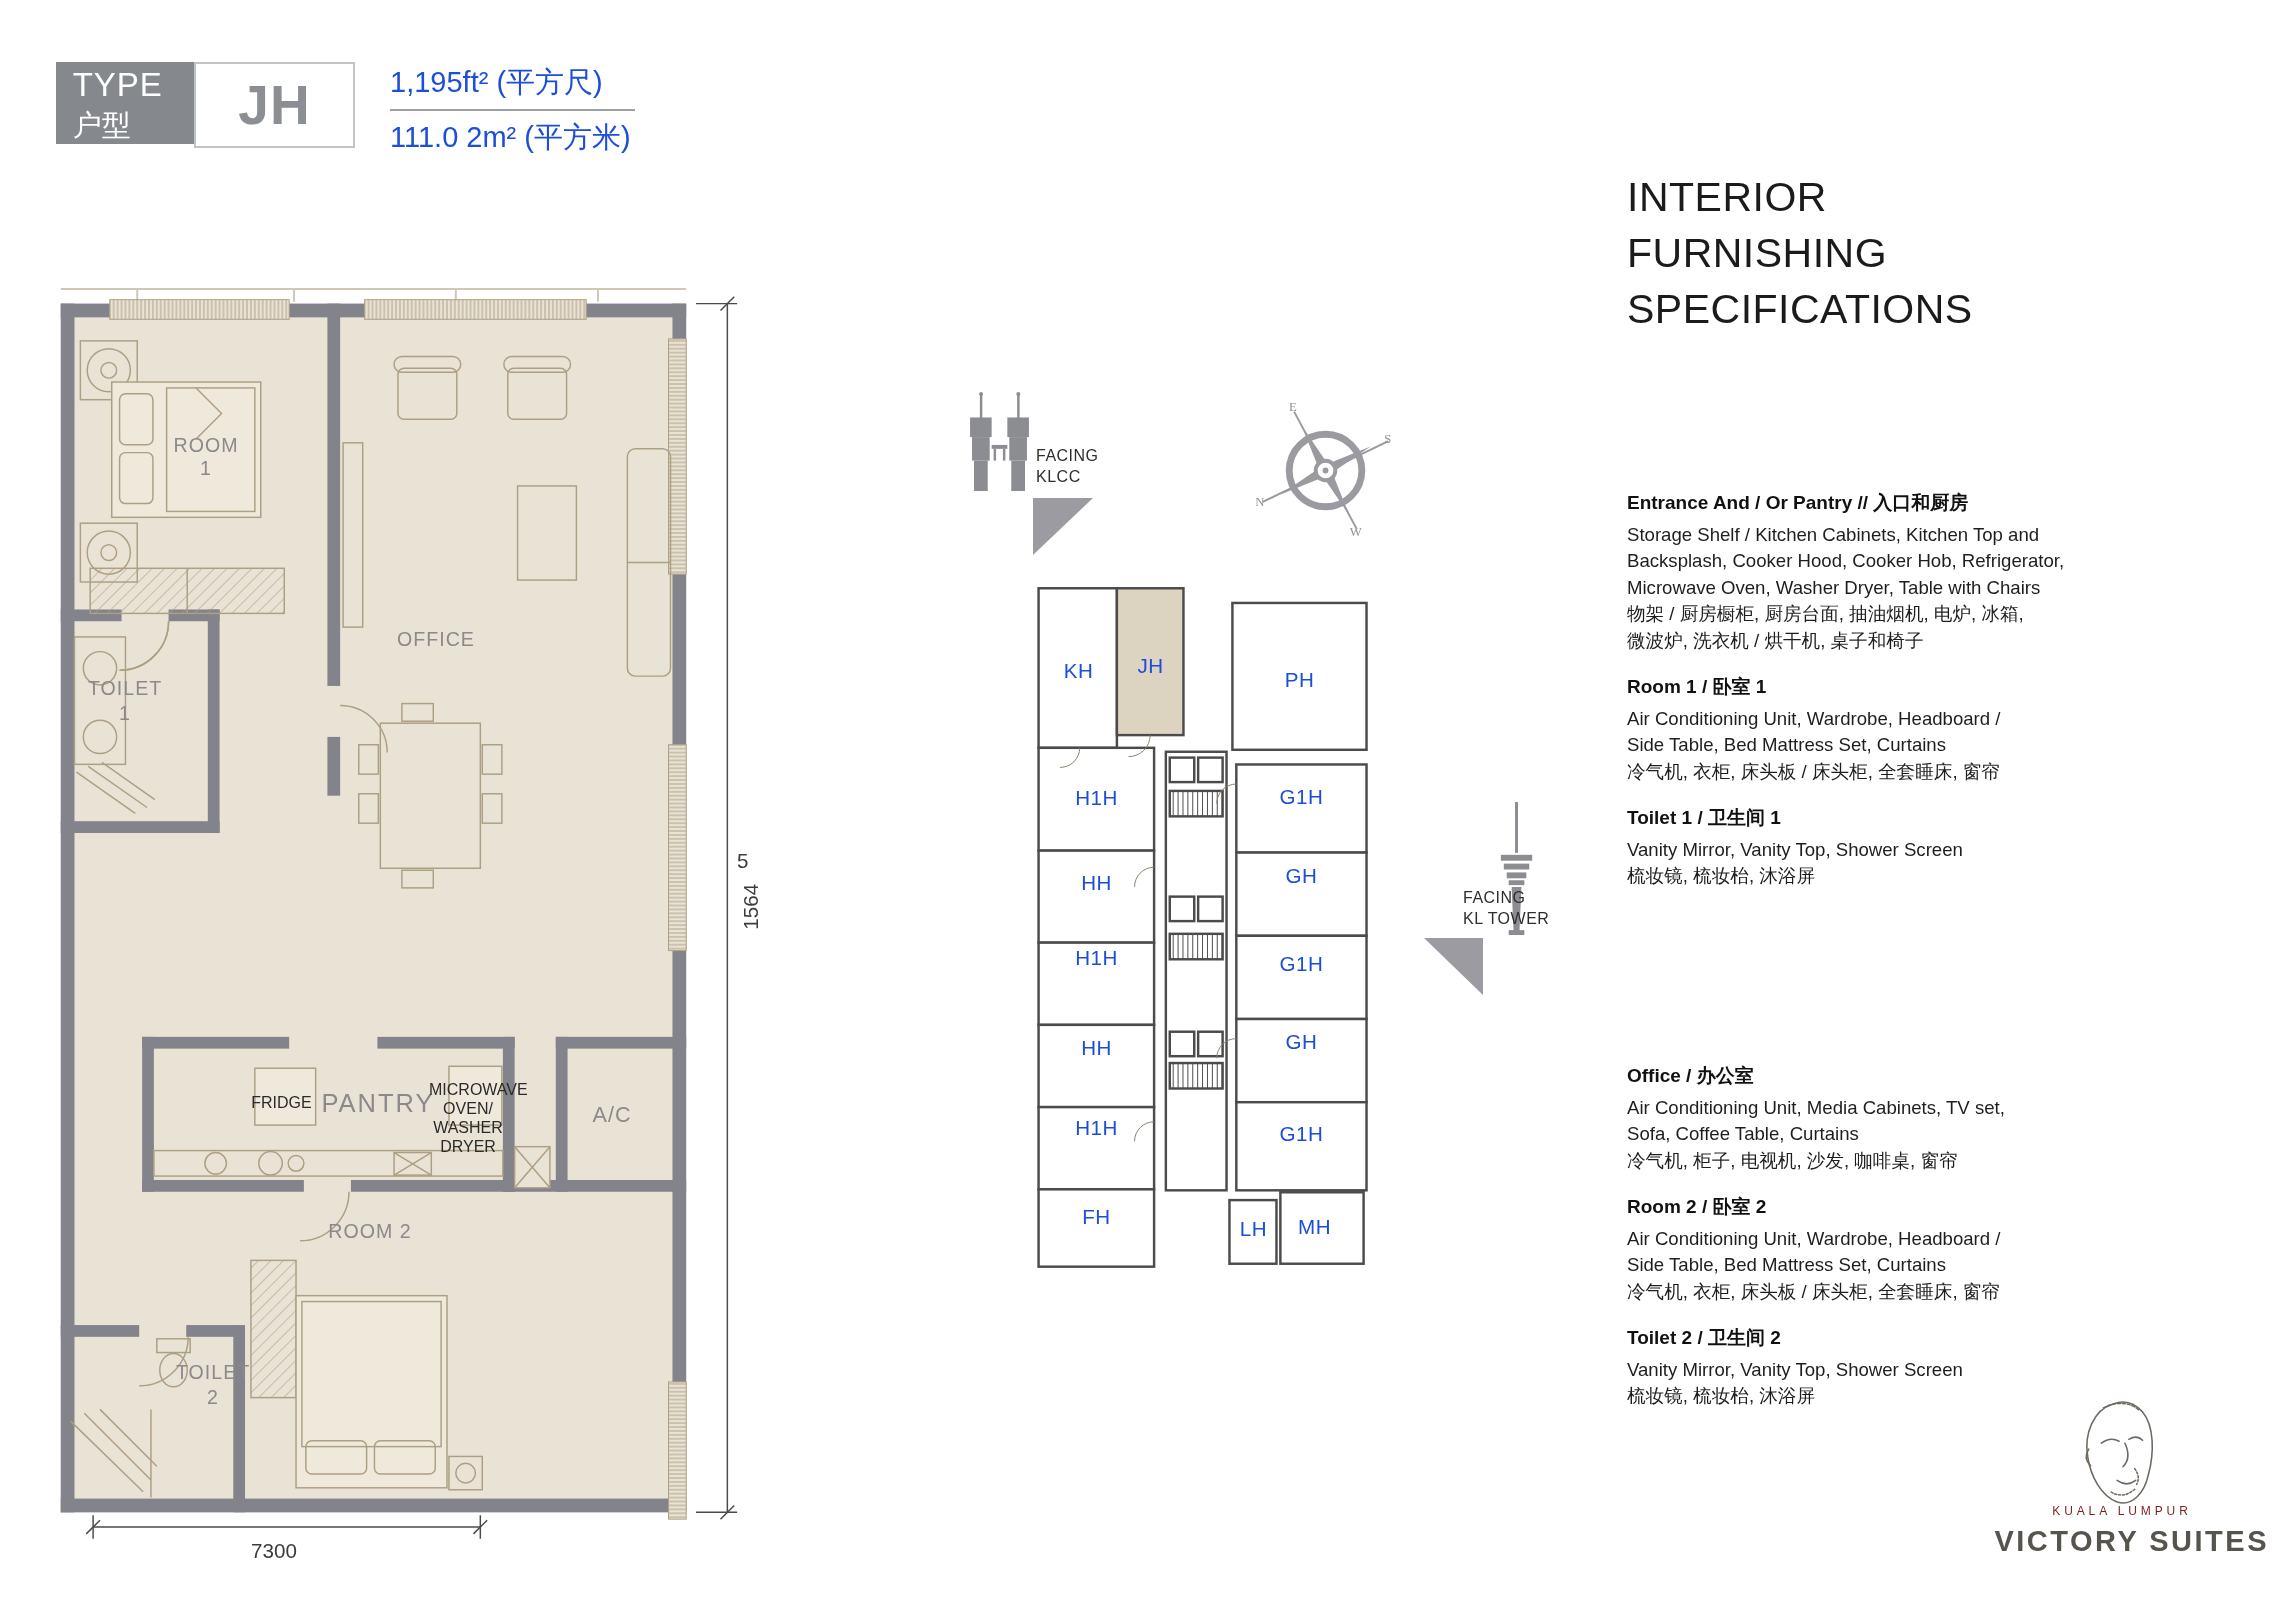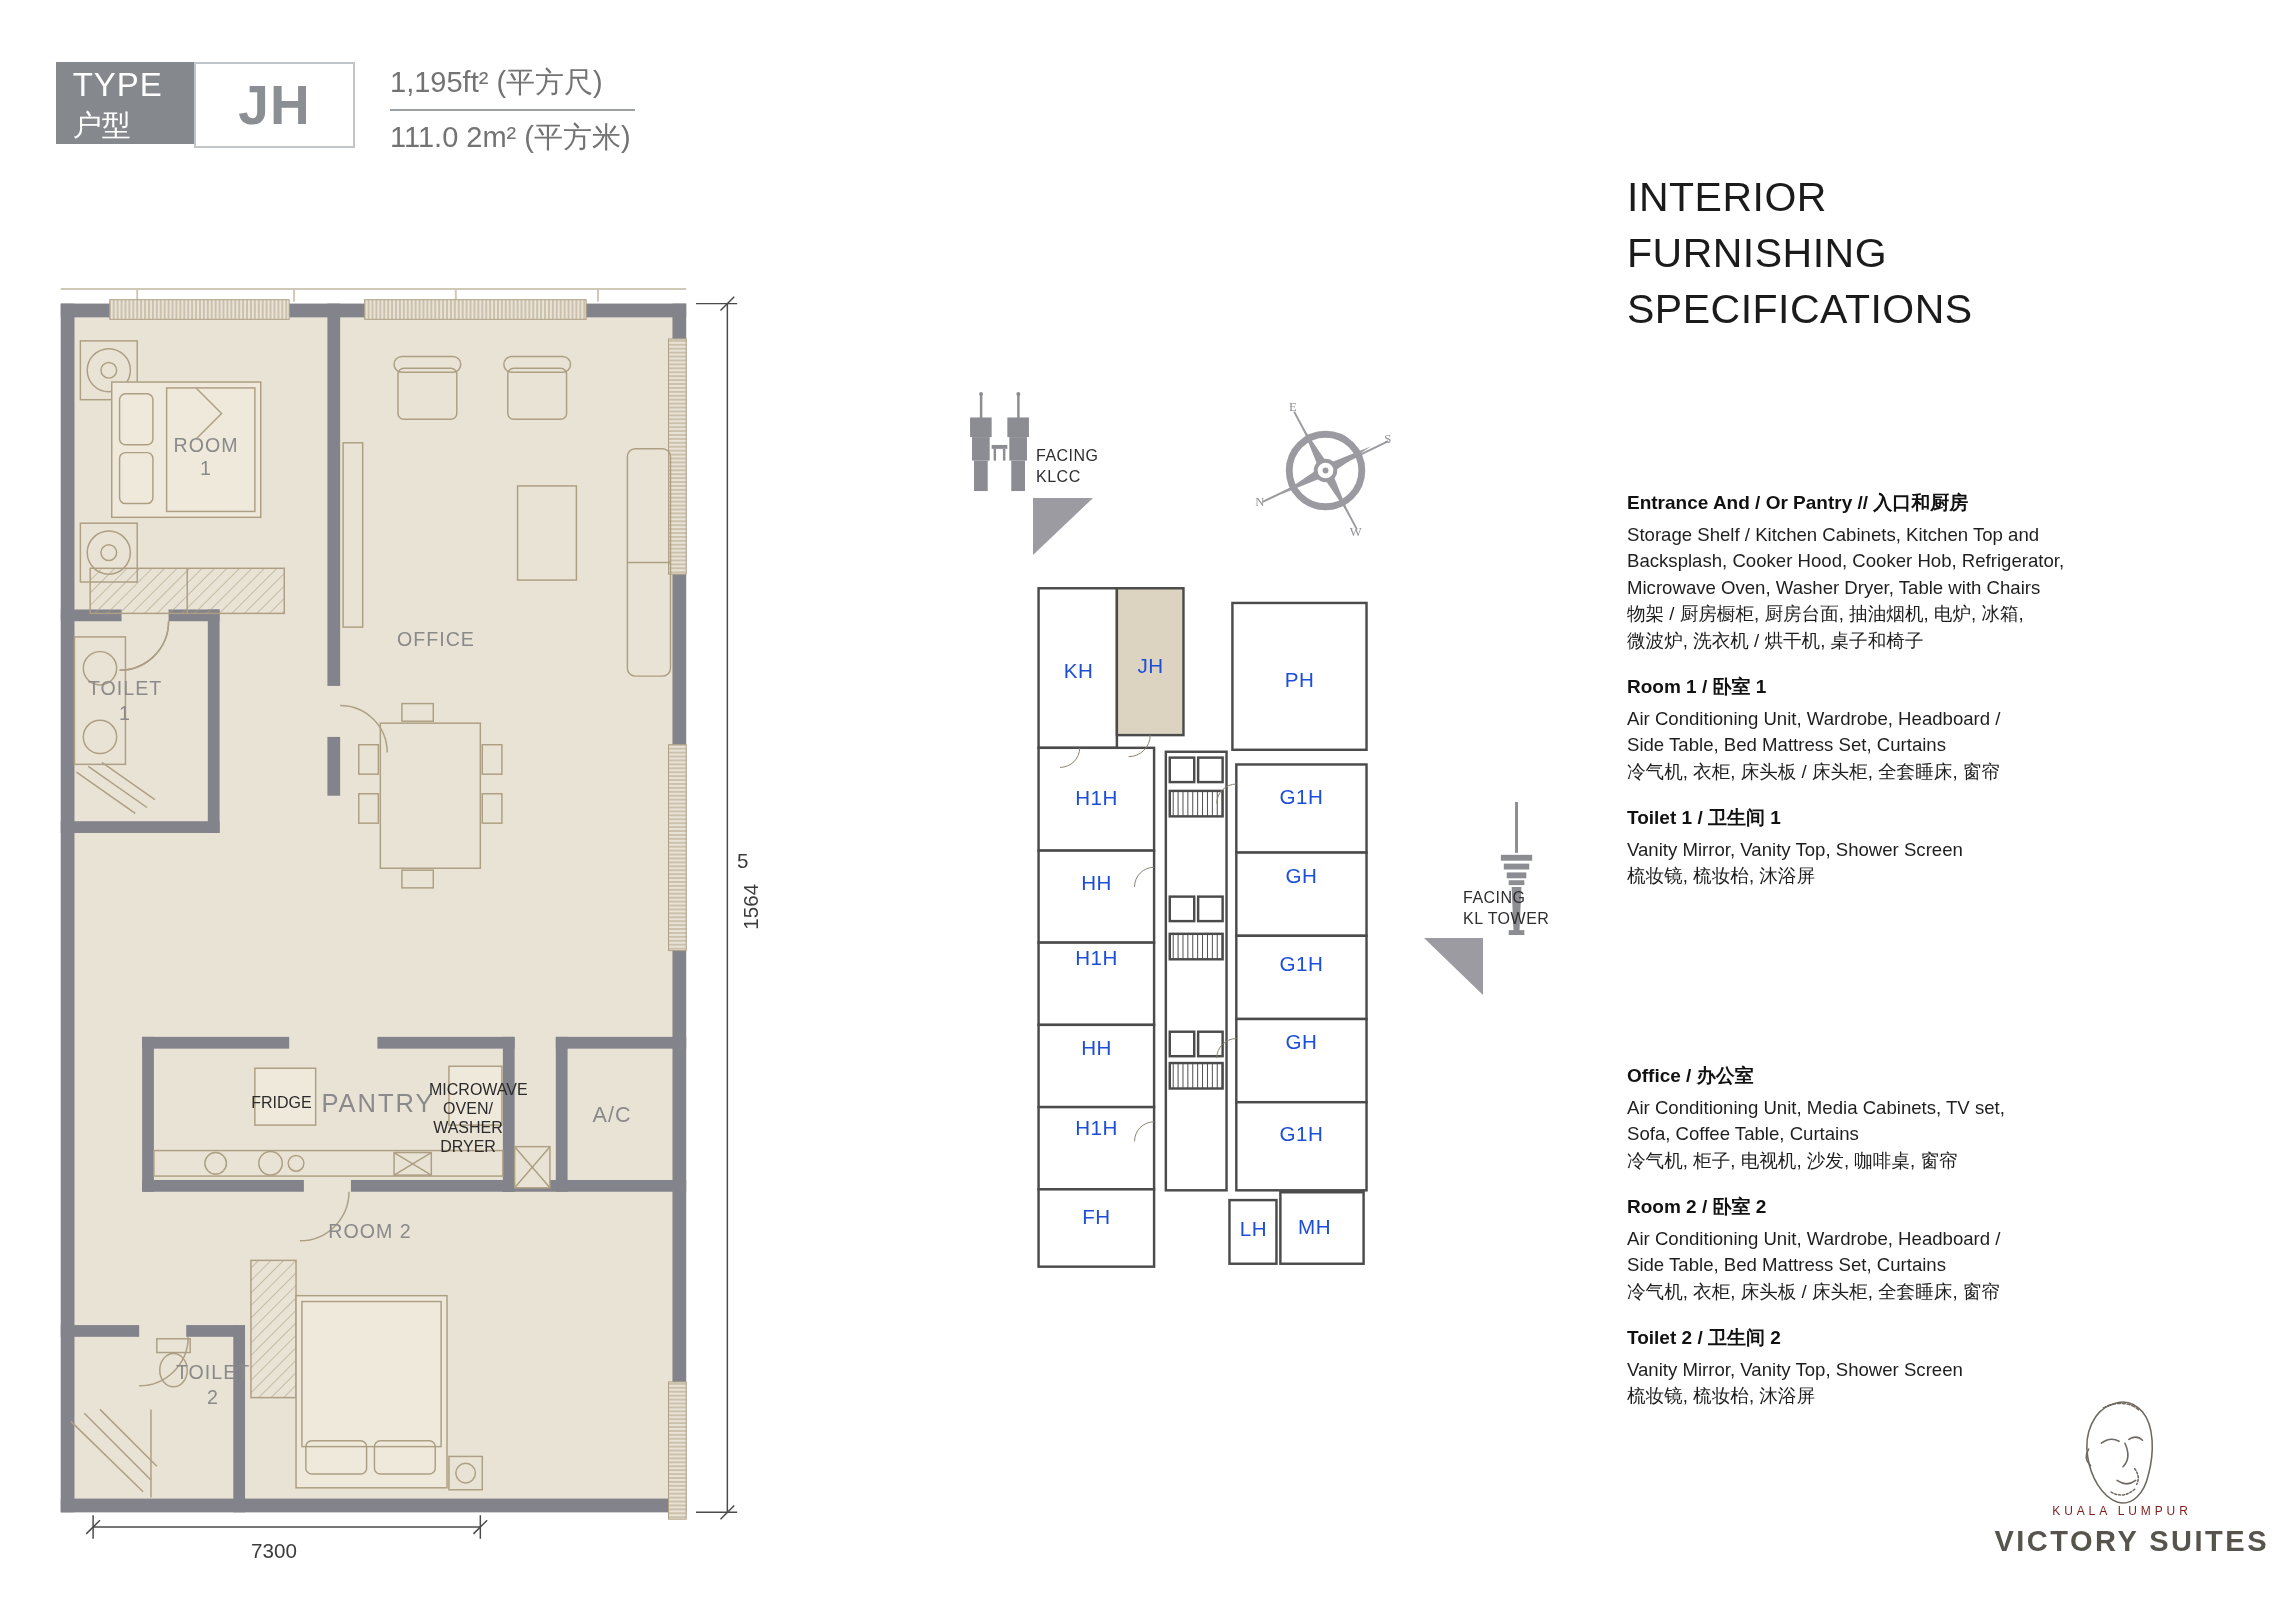--- a/index.html
+++ b/index.html
@@ -9,21 +9,21 @@
 
   
   .type-box{left:56px;top:62px;width:138px;height:82px;background:#85898d;color:#fff;}
   .type-en{position:absolute;left:16.7px;top:3.9px;font-size:33px;letter-spacing:1px;font-weight:400;}
   .type-zh{position:absolute;left:16.7px;top:44px;font-size:29px;}
   .unit-box{left:194px;top:62px;width:157px;height:82px;background:#fff;border:2px solid #c2c5c7;
             display:flex;align-items:center;justify-content:center;}
   .unit-code{font-size:55px;font-weight:bold;color:#8b8f93;letter-spacing:1px;}
 
   
-  .area{left:390px;top:63px;width:255px;color:#737373;}
+  .area{left:390px;top:63px;width:255px;color:#1d4ed8;}
   .area-line{font-size:29px;white-space:nowrap;}
   .area-divider{width:245px;border-bottom:2.9px solid #9ba1a5;margin:5.9px 0 6.9px 0;}
 
   
   .plan-label{color:#8a8a8a;letter-spacing:1px;text-align:center;white-space:pre-line;}
   .lbl-20{font-size:19.6px;}
   .lbl-26{font-size:25.5px;letter-spacing:2px;}
   .lbl-22{font-size:21.6px;}
   .lbl-sm{font-size:16px;color:#2b2b2b;letter-spacing:0;line-height:19px;}
   .dim-text{color:#3c3c3c;font-size:20.6px;text-align:center;}

